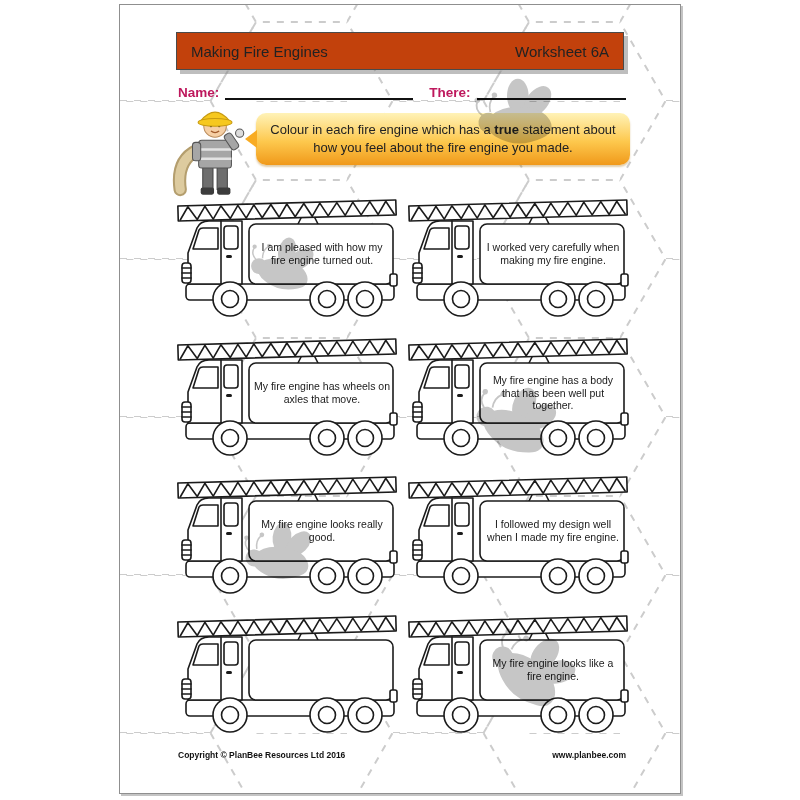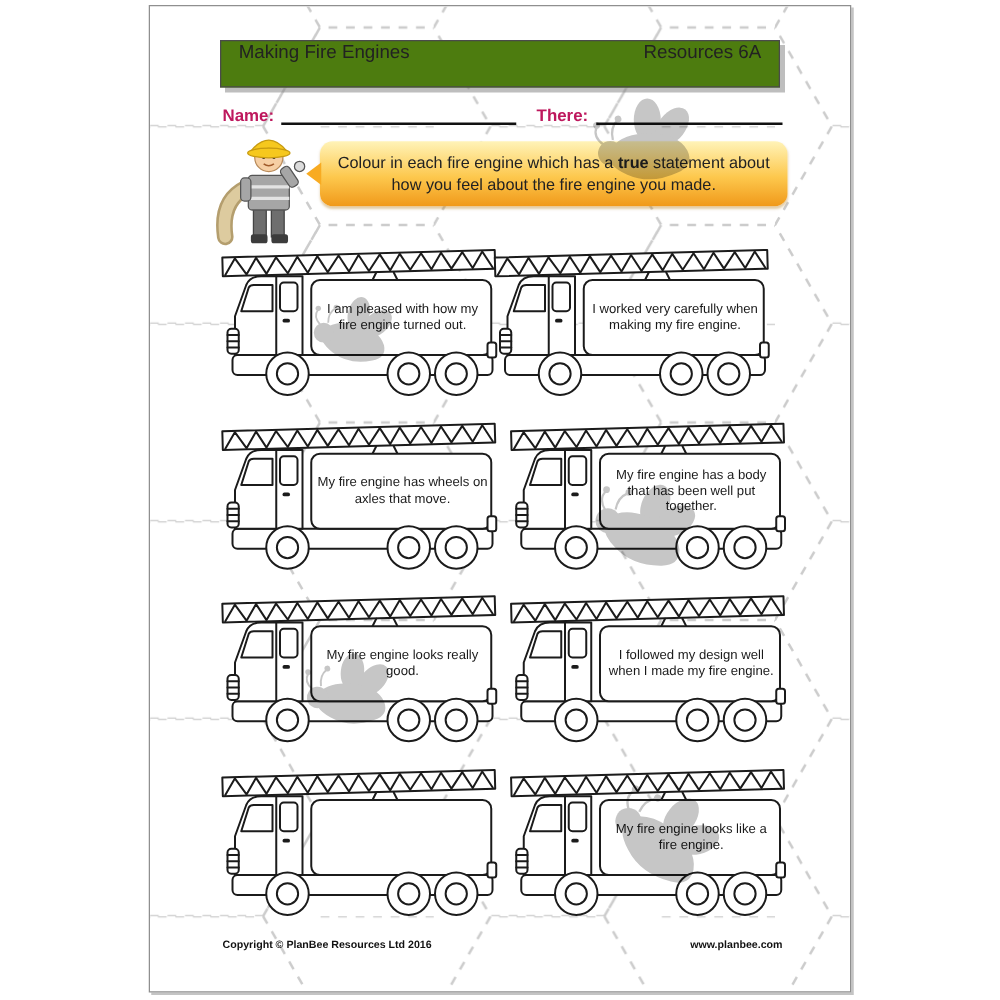--- a/index.html
+++ b/index.html
@@ -2,23 +2,23 @@
 <html><head>
 <meta charset="utf-8">
 <style>
   html,body{margin:0;padding:0;background:#fff;width:800px;height:800px;
     font-family:"Liberation Sans",sans-serif;}
   .stage{position:relative;width:800px;height:800px;background:#fff;overflow:hidden;}
   .page{position:absolute;left:119px;top:4px;width:560px;height:788px;background:#fff;
     border:1px solid #8f8f8f;box-shadow:2px 2px 0 #c4c4c4;overflow:hidden;}
   .pattern-layer{position:absolute;inset:0;z-index:0;}
   .layer1{z-index:1;}
-  .header-box{position:absolute;left:56px;top:27px;width:448px;height:38px;background:#4d7c0f;
+  .header-box{position:absolute;left:56px;top:27px;width:448px;height:38px;background:#c2410c;
     border:1px solid #4a4a4a;box-shadow:4px 4px 0 rgba(125,125,125,.5);
-    display:flex;justify-content:space-between;padding:0 14px;
+    display:flex;align-items:center;justify-content:space-between;padding:0 14px;
     box-sizing:border-box;font-size:15px;color:#222;}
   .fields-row{position:absolute;left:58px;top:80px;width:448px;display:flex;
     align-items:flex-end;font-weight:bold;font-size:13.5px;color:#be185d;}
   .line{border-bottom:2px solid #111;height:13px;}
   .name-line{width:188px;margin-left:6px;}
   .date-label{margin-left:16px;}
   .date-line{flex:1;margin-left:6px;}
   .mascot{position:absolute;left:52px;top:94px;width:82px;height:98px;}
   .bubble{position:absolute;left:136px;top:108px;width:374px;height:52px;border-radius:10px;
     background:linear-gradient(180deg,#fff3b8 0%,#fdc84d 55%,#f0991a 100%);
@@ -97,21 +97,21 @@
             <path d="M136.5,158 L182,79 L273,79 L318.5,158 L273,237 L182,237 Z"></path>
             <path d="M136.5,-79 L182,-158 L273,-158 L318.5,-79 L273,0 L182,0 Z"></path>
           </g>
         </pattern>
       </defs>
       <rect x="0" y="0" width="560" height="788" fill="url(#hexpat)"></rect>
     </svg>
 
     <div class="header-box layer1">
       <span>Making Fire Engines</span>
-      <span>Resources 6A</span>
+      <span>Worksheet 6A</span>
     </div>
 
     <div class="fields-row layer1">
       <span>Name:</span>
       <span class="line name-line"></span>
       <span class="date-label">There:</span>
       <span class="line date-line"></span>
     </div>
 
     <svg class="mascot layer1" viewBox="0 0 80 95">
@@ -143,21 +143,21 @@
       <span class="bubble-tail"></span>
       <span><span>Colour in each fire engine which has a </span><span class="bold-word">true</span><span> statement about how you feel about the fire engine you made.</span></span>
     </div>
 
     <div class="engine-cell layer1" style="left:52px;top:182px">
       <svg class="truck" viewBox="0 0 230 138">
           <use href="#truck-sym"></use>
         </svg>
       <div class="engine-statement">I am pleased with how my fire engine turned out.</div>
     </div>
-    <div class="engine-cell layer1" style="left:270px;top:182px">
+    <div class="engine-cell layer1" style="left:283px;top:182px">
       <svg class="truck" viewBox="0 0 230 138">
           <use href="#truck-sym"></use>
         </svg>
       <div class="engine-statement">I worked very carefully when making my fire engine.</div>
     </div>
     <div class="engine-cell layer1" style="left:52px;top:321px">
       <svg class="truck" viewBox="0 0 230 138">
           <use href="#truck-sym"></use>
         </svg>
       <div class="engine-statement">My fire engine has wheels on axles that move.</div>

